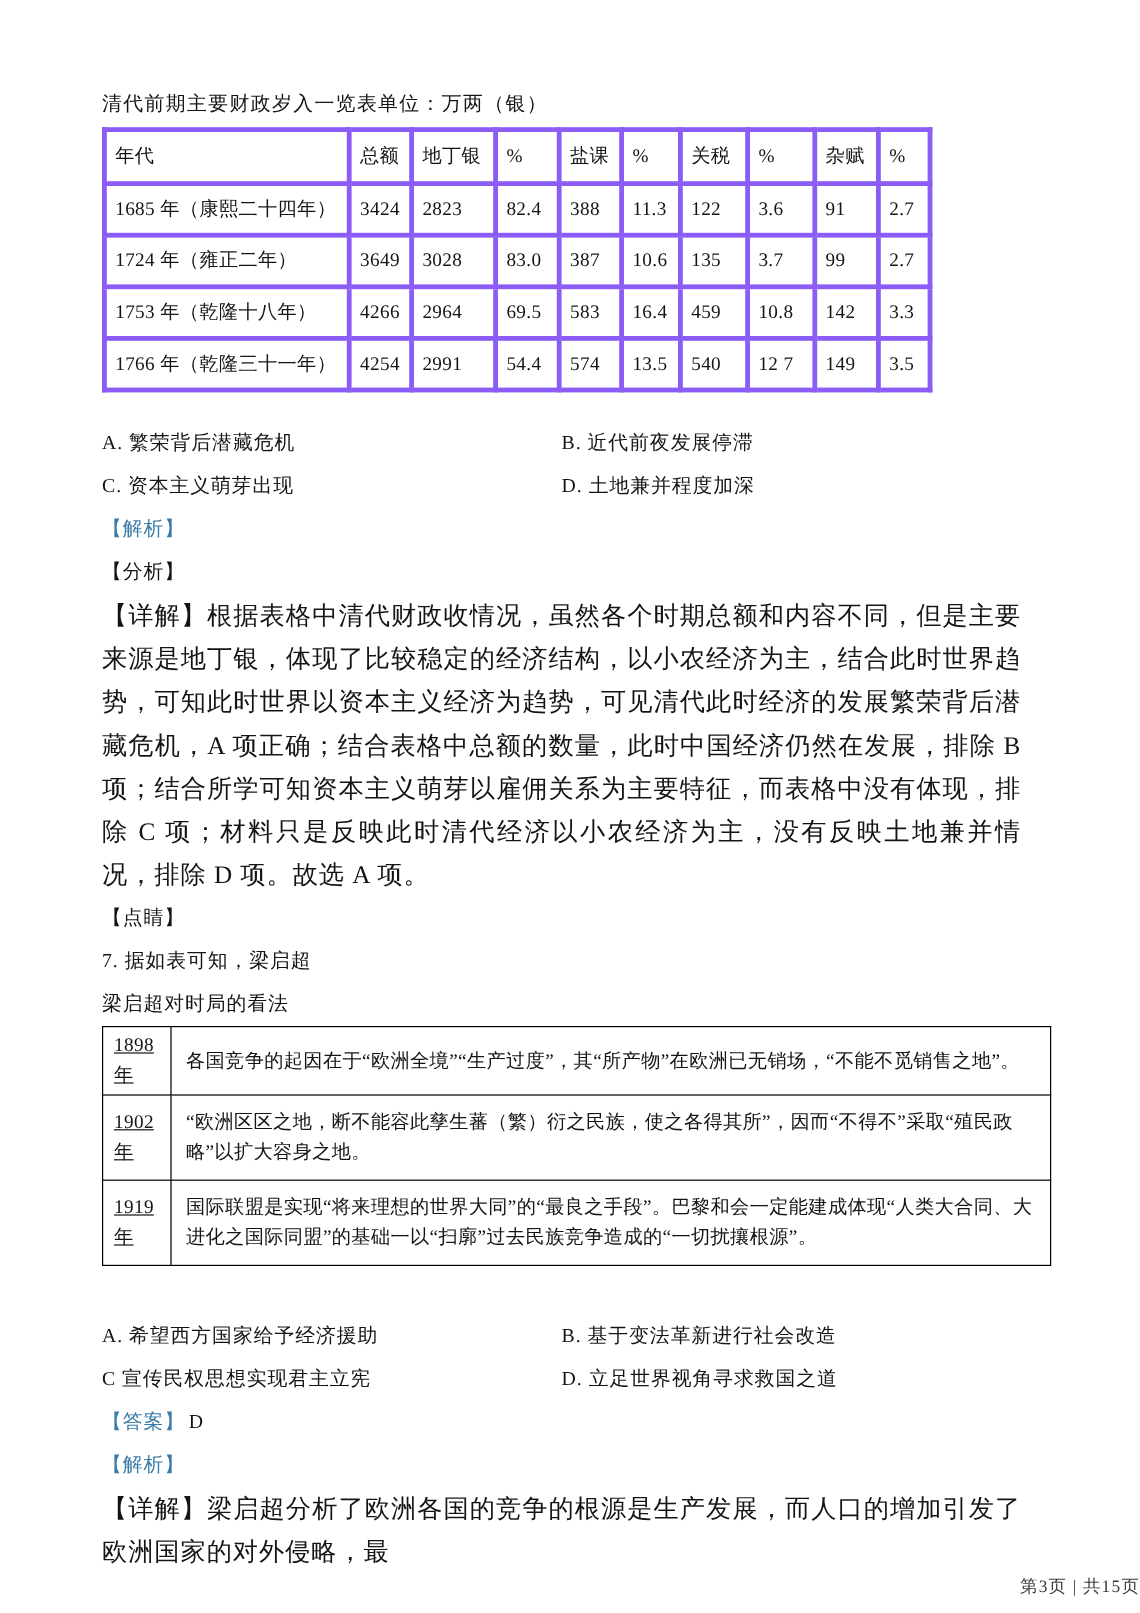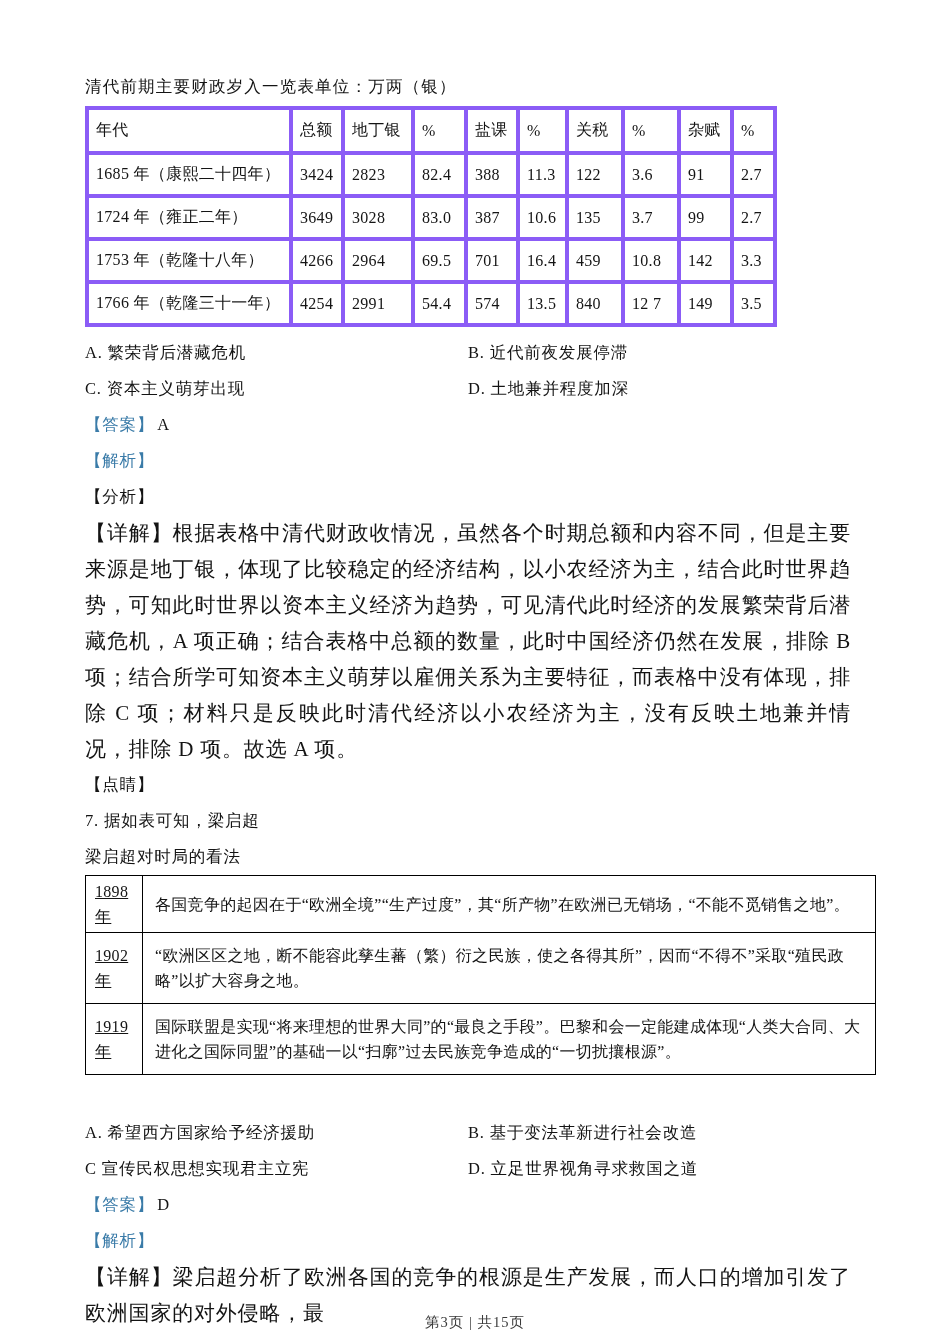--- a/index.html
+++ b/index.html
@@ -23,21 +23,21 @@
   table.t1 { border-collapse:collapse; table-layout:fixed; width:688px; }
   table.t1 th, table.t1 td {
     border:4px solid #8b5cf6; font-weight:normal; text-align:left;
     font-size:16px; padding:0 7px; letter-spacing:0.3px; overflow:hidden;
   }
   table.t1 tr.hdr  { height:45px; }
   table.t1 tr.data { height:43px; }
 
   
   .opts { display:grid; grid-template-columns:383px 1fr; }
-  .q6-opts { margin-top:8px; }
+  .q6-opts { margin-top:24px; }
   .q7-opts { margin-top:40px; }
 
   
   .para {
     font-size:21px; line-height:36px; letter-spacing:0.8px;
     text-align:justify; width:766px;
   }
 
   
   table.t2 { border-collapse:collapse; table-layout:fixed; width:790px; }
@@ -47,21 +47,21 @@
   }
   table.t2 td.yr { padding:3px 6px 3px 9px; }
   table.t2 td.tx { padding:10px 12px;margin-left:11px; }
   table.t2 tr.r1 { height:56px; }
   table.t2 tr.r2 { height:57px; }
   table.t2 tr.r3 { height:61px; }
   .yr-num, .yr-suffix { display:block;text-decoration:underline; }
 
   .footer {
     position:absolute; left:0; bottom:12px; width:100%;
-    text-align:center; font-size:14.5px; color:#3a3a3a; letter-spacing:1px;
+    text-align:right; font-size:14.5px; color:#3a3a3a; letter-spacing:1px;
   }
 </style>
 </head>
 <body>
 
 <div class="content">
 
   <div class="t-title">清代前期主要财政岁入一览表单位：万两（银）</div>
 
   <table class="t1">
@@ -112,50 +112,49 @@
       <td>135</td>
       <td>3.7</td>
       <td>99</td>
       <td>2.7</td>
     </tr>
     <tr class="data">
       <td>1753 年（乾隆十八年）</td>
       <td>4266</td>
       <td>2964</td>
       <td>69.5</td>
-      <td>701</td>
+      <td>583</td>
       <td>16.4</td>
       <td>459</td>
       <td>10.8</td>
       <td>142</td>
       <td>3.3</td>
     </tr>
     <tr class="data">
       <td>1766 年（乾隆三十一年）</td>
       <td>4254</td>
       <td>2991</td>
       <td>54.4</td>
       <td>574</td>
       <td>13.5</td>
-      <td>840</td>
+      <td>540</td>
       <td>12 7</td>
       <td>149</td>
       <td>3.5</td>
     </tr>
   </tbody>
     </table>
 
   <div class="opts q6-opts">
     <div class="line">A. 繁荣背后潜藏危机</div>
     <div class="line">B. 近代前夜发展停滞</div>
     <div class="line">C. 资本主义萌芽出现</div>
     <div class="line">D. 土地兼并程度加深</div>
   </div>
 
-  <div class="line"><span class="blue">【答案】</span><span class="ans-val">A</span></div>
   <div class="line blue">【解析】</div>
   <div class="line">【分析】</div>
   <div class="para">【详解】根据表格中清代财政收情况，虽然各个时期总额和内容不同，但是主要来源是地丁银，体现了比较稳定的经济结构，以小农经济为主，结合此时世界趋势，可知此时世界以资本主义经济为趋势，可见清代此时经济的发展繁荣背后潜藏危机，A 项正确；结合表格中总额的数量，此时中国经济仍然在发展，排除 B 项；结合所学可知资本主义萌芽以雇佣关系为主要特征，而表格中没有体现，排除 C 项；材料只是反映此时清代经济以小农经济为主，没有反映土地兼并情况，排除 D 项。故选 A 项。</div>
   <div class="line">【点睛】</div>
 
   <div class="line">7. 据如表可知，梁启超</div>
   <div class="line">梁启超对时局的看法</div>
 
   <table class="t2">
     <colgroup>

